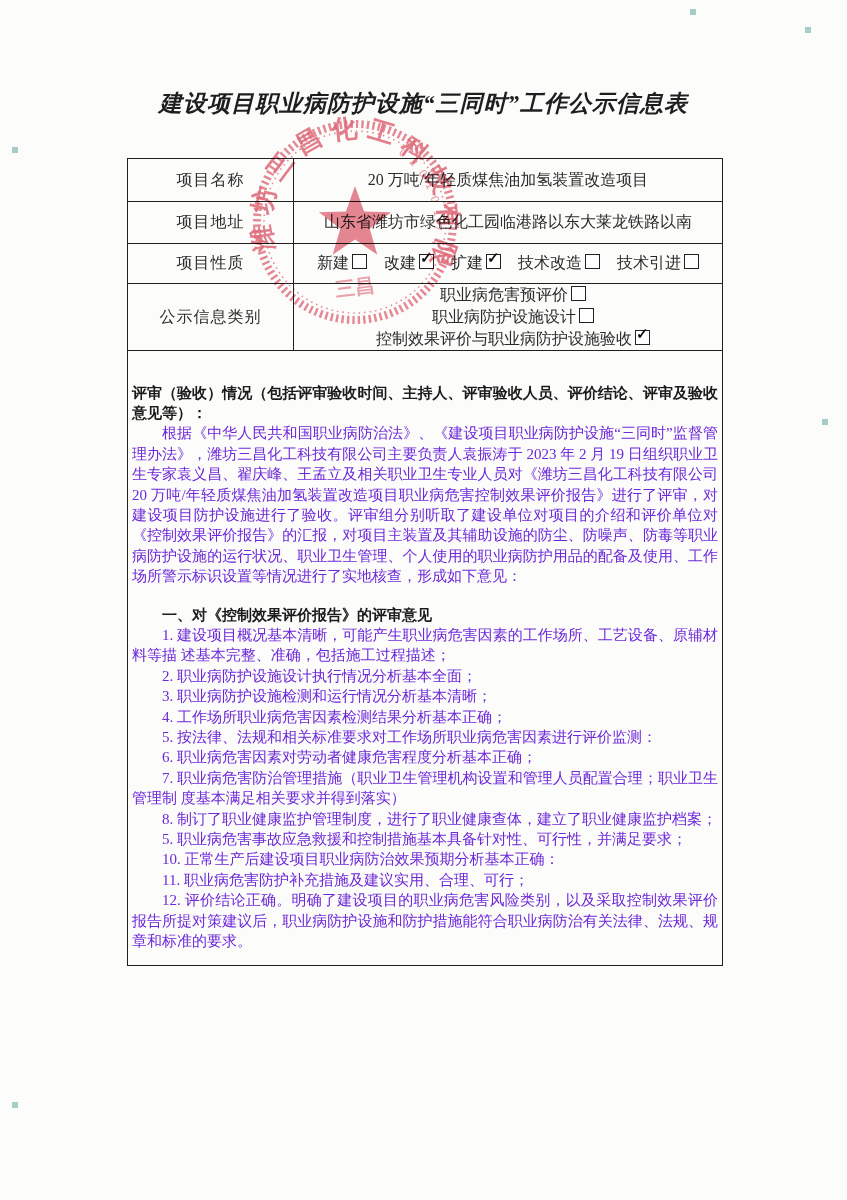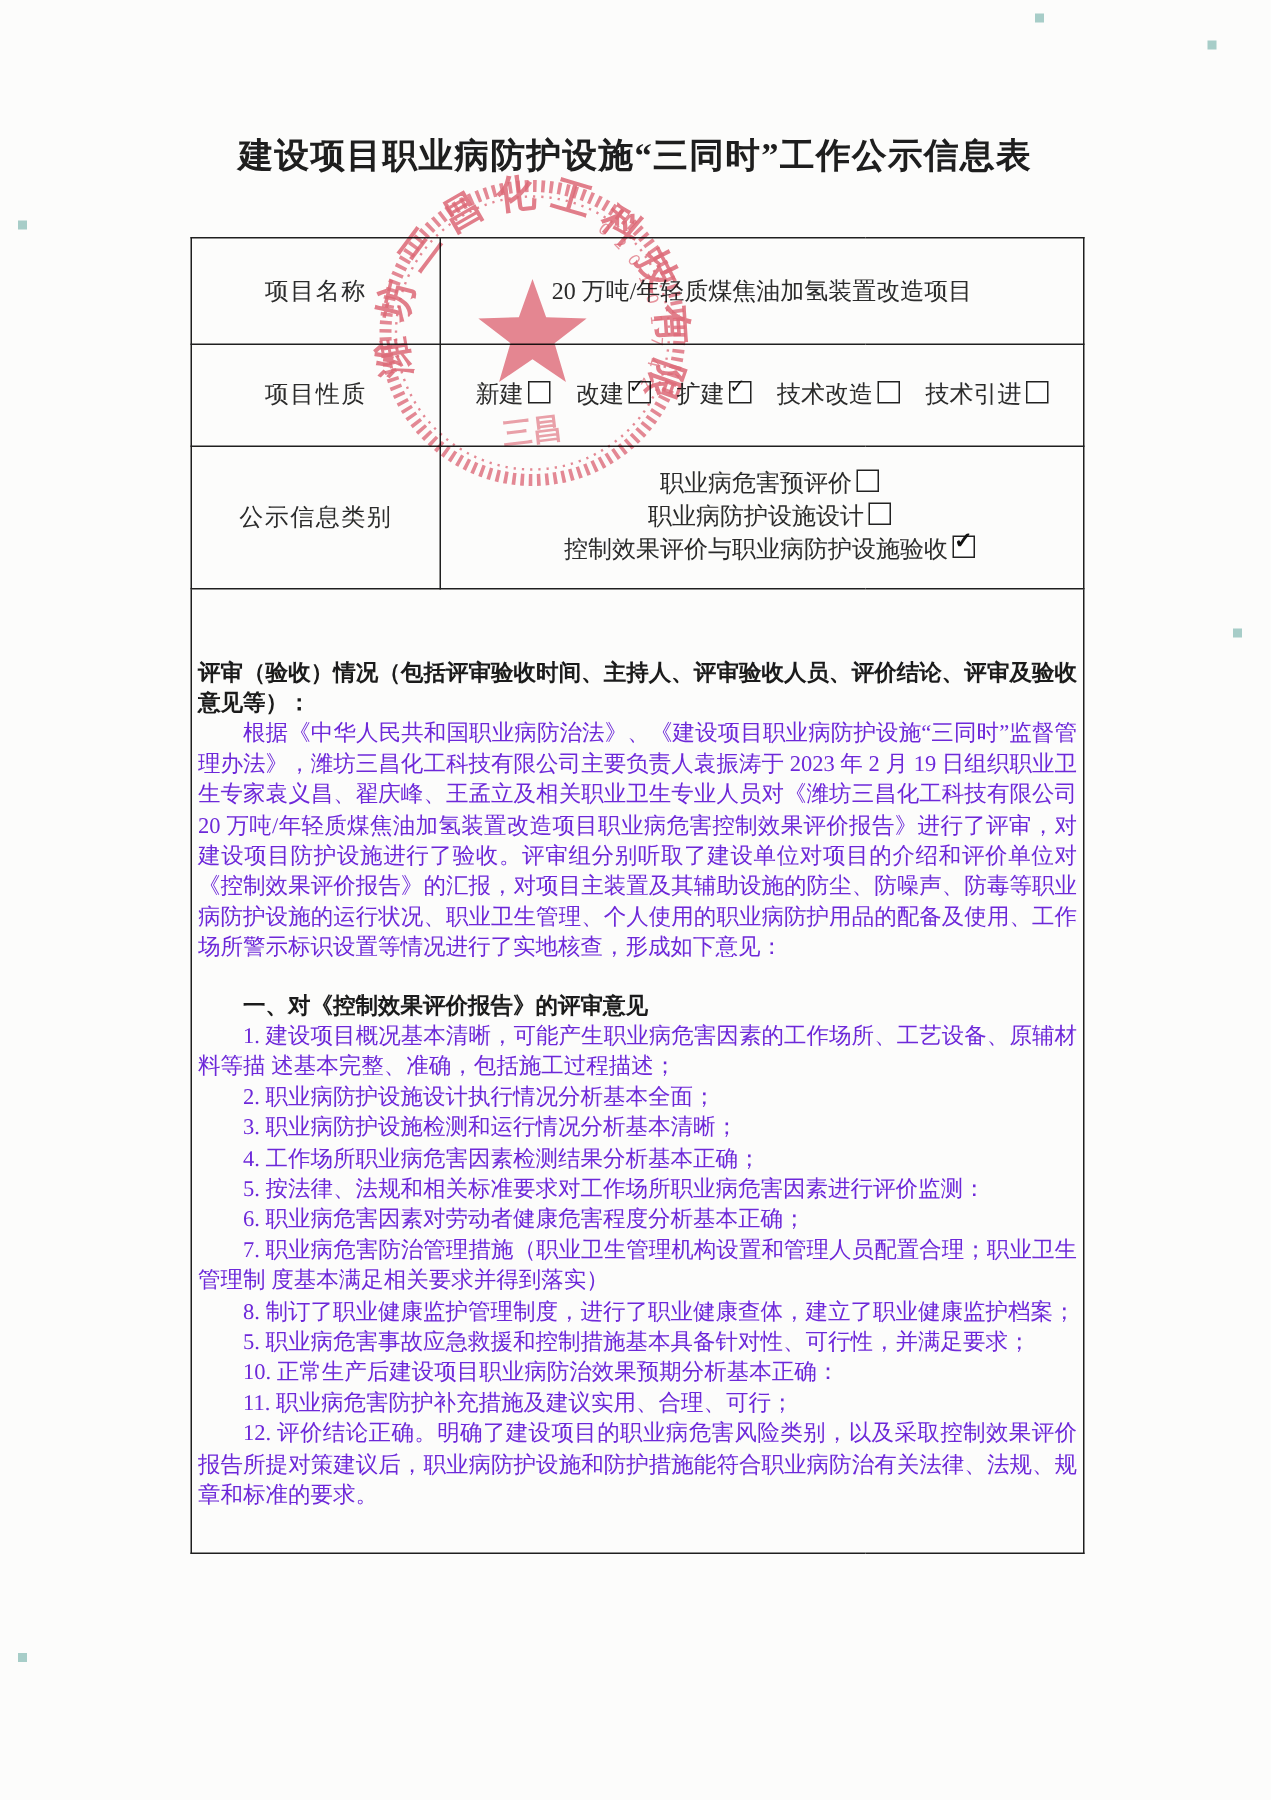--- a/index.html
+++ b/index.html
@@ -4,42 +4,42 @@
 <style>
   html,body{margin:0;padding:0;}
   body{
     width:847px;height:1200px;position:relative;overflow:hidden;
     background:#fcfcfb;
     font-family:"Liberation Serif","DejaVu Serif",serif;
     color:#2b2b2b;
   }
   .page-title{
     position:absolute;left:0;top:88px;width:847px;
-    text-align:center;font-size:23px;font-weight:700;letter-spacing:1px;color:#1e1e1e;
+    text-align:center;font-size:23px;font-weight:700;letter-spacing:1px;color:#1e1e1e;font-style:italic;
   }
   table.form{
     position:absolute;left:127px;top:158px;width:595px;
     border-collapse:collapse;table-layout:fixed;
   }
   table.form td{
     border:1.6px solid #1f1f1f;
     font-size:16px;color:#2b2b2b;
     text-align:center;vertical-align:middle;
-    padding:14px 4px;overflow:hidden;
+    padding:0 4px;overflow:hidden;
   }
   col.c1{width:166px}col.c2{width:174px}col.c3{width:109px}col.c4{width:146px}
   tr.r1 td{height:42px}
   tr.r2 td{height:41px}
   tr.r3 td{height:39px}
   tr.r4 td{height:40px}
   tr.r5 td{height:64px}
   tr.r6 td{height:60px}
   td.lbl{letter-spacing:1px;}
   td.small-lbl{font-size:15.5px;line-height:20px;padding:2px 6px;}
-  .nature-line{display:flex;justify-content:center;gap:17px;align-items:flex-start;font-family:Liberation Mono, monospace;}
+  .nature-line{display:flex;justify-content:center;gap:17px;align-items:flex-start;}
   .cb{
     display:inline-block;width:13px;height:13px;border:1.8px solid #222;
     margin-left:3px;vertical-align:-1px;position:relative;background:#fff;
   }
   .cb .tick{
     visibility:hidden;position:absolute;left:0px;top:-4px;
     font-size:15px;font-weight:700;color:#111;line-height:1;
   }
   .cb.on .tick{visibility:visible;}
   .pub-list{text-align:center;padding-left:10px;line-height:22px;font-size:16px;}
@@ -79,20 +79,24 @@
       <col class="c3">
       <col class="c4">
     </colgroup>
 
   <tbody>
       <tr class="r1">
     <td class="lbl">项目名称</td>
     <td colspan="3">20 万吨/年轻质煤焦油加氢装置改造项目</td>
   </tr>
 
+  <tr class="r2">
+    <td class="lbl">项目地址</td>
+    <td colspan="3">山东省潍坊市绿色化工园临港路以东大莱龙铁路以南</td>
+  </tr>
 
   <tr class="r3">
     <td class="lbl">项目性质</td>
     <td colspan="3">
       <div class="nature-line">
         <span class="pub-item"><span>新建</span><span class="cb"></span></span>
         <span class="pub-item"><span>改建</span><span class="cb on"><span class="tick">✓</span></span></span>
         <span class="pub-item"><span>扩建</span><span class="cb on"><span class="tick">✓</span></span></span>
         <span class="pub-item"><span>技术改造</span><span class="cb"></span></span>
         <span class="pub-item"><span>技术引进</span><span class="cb"></span></span>

